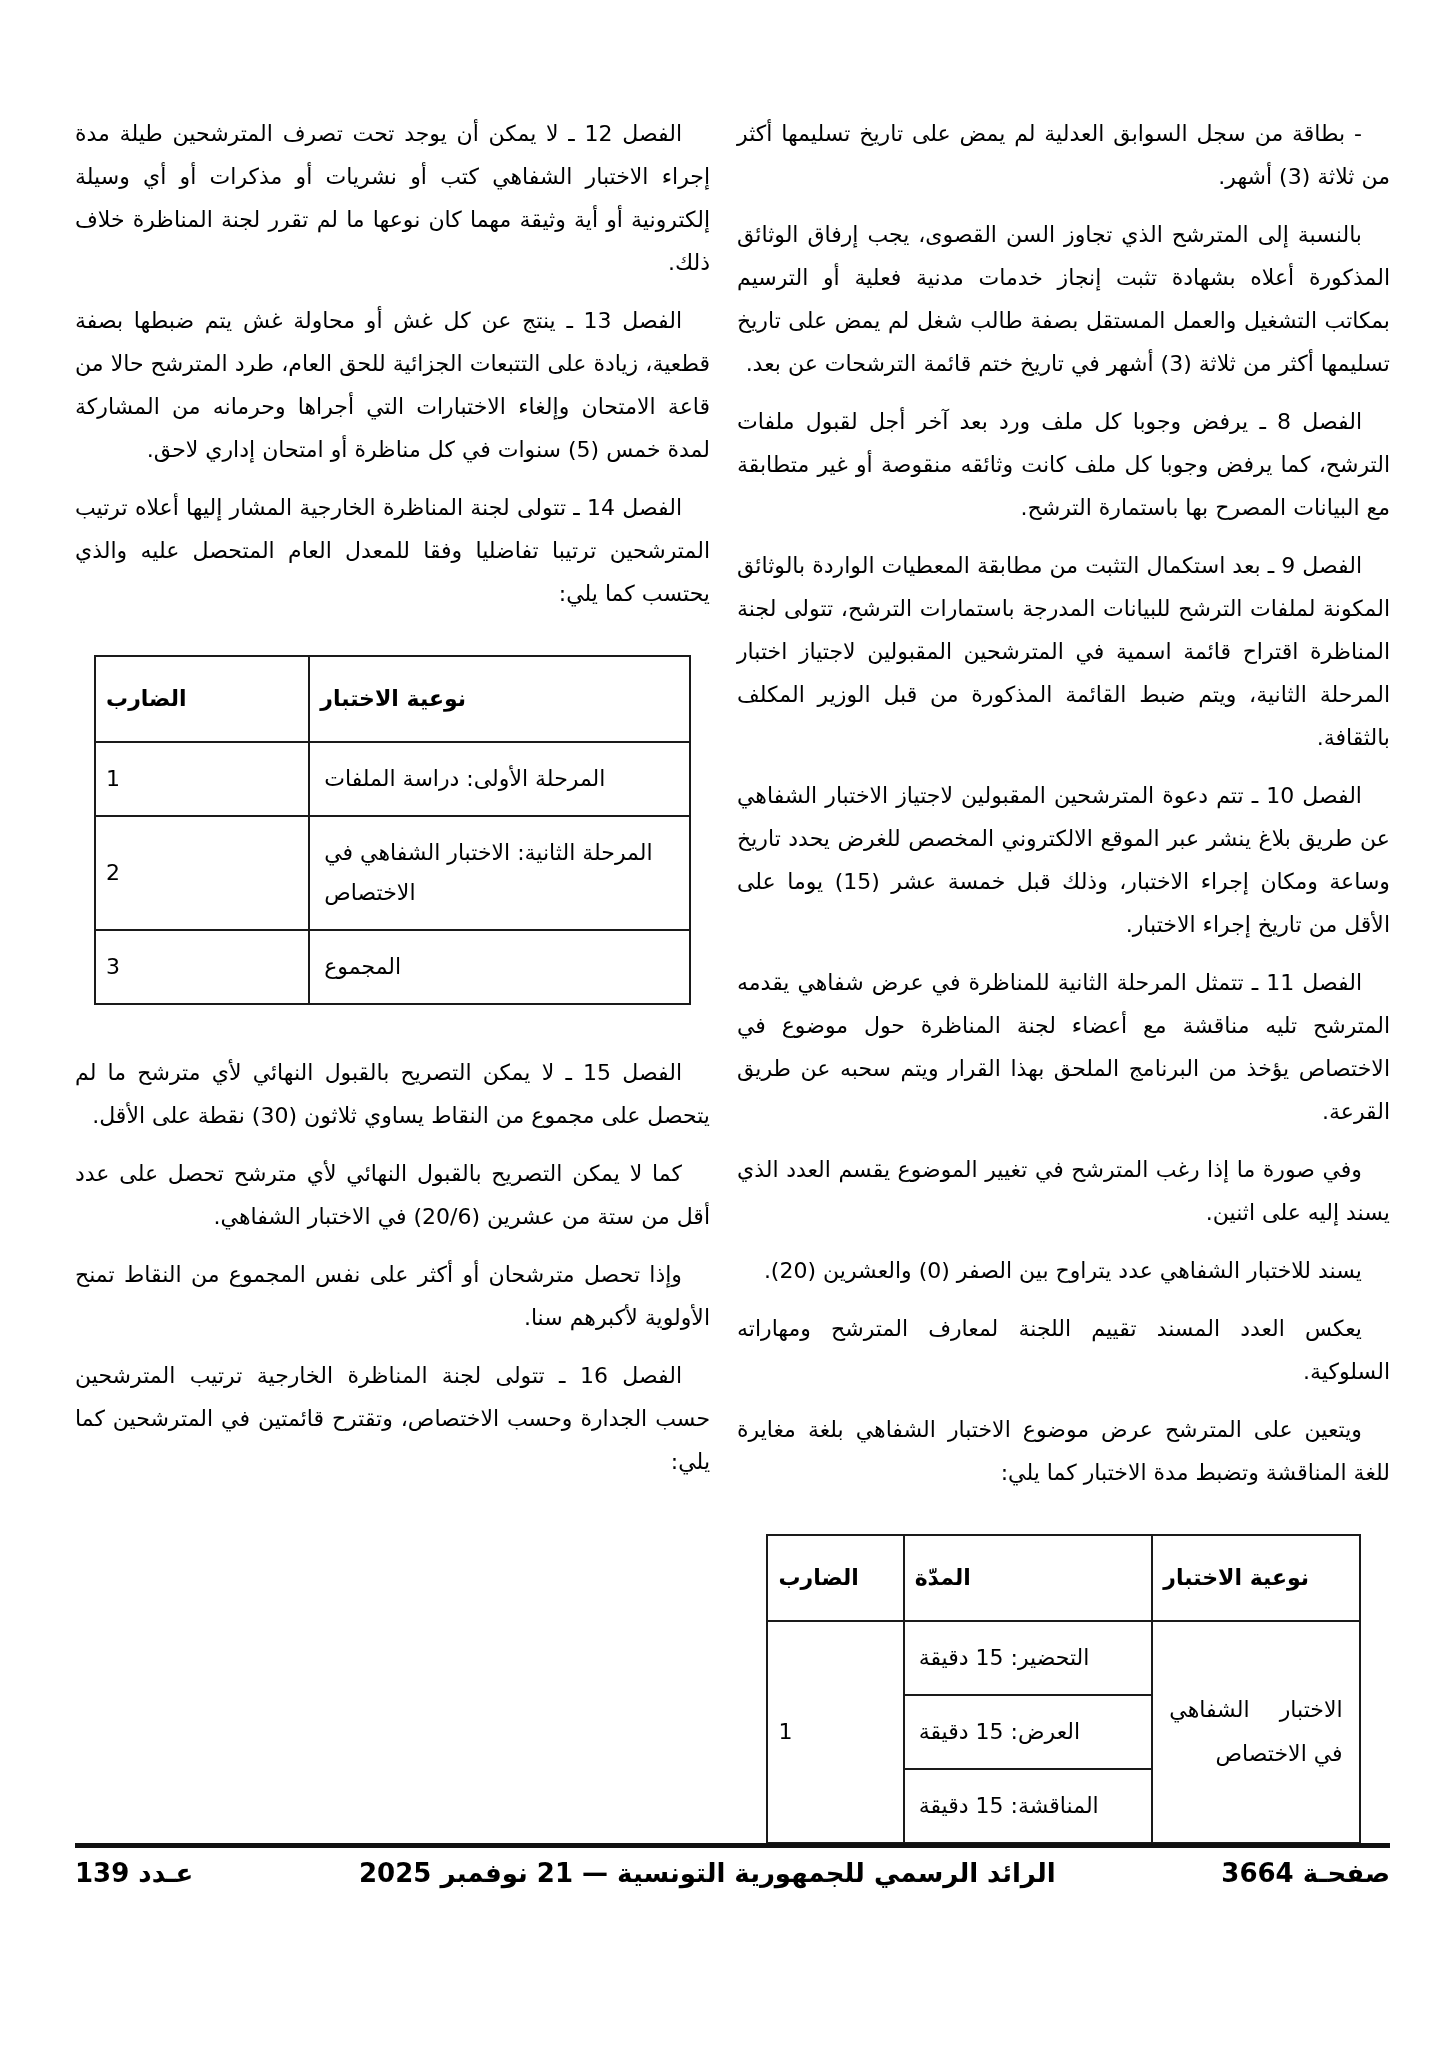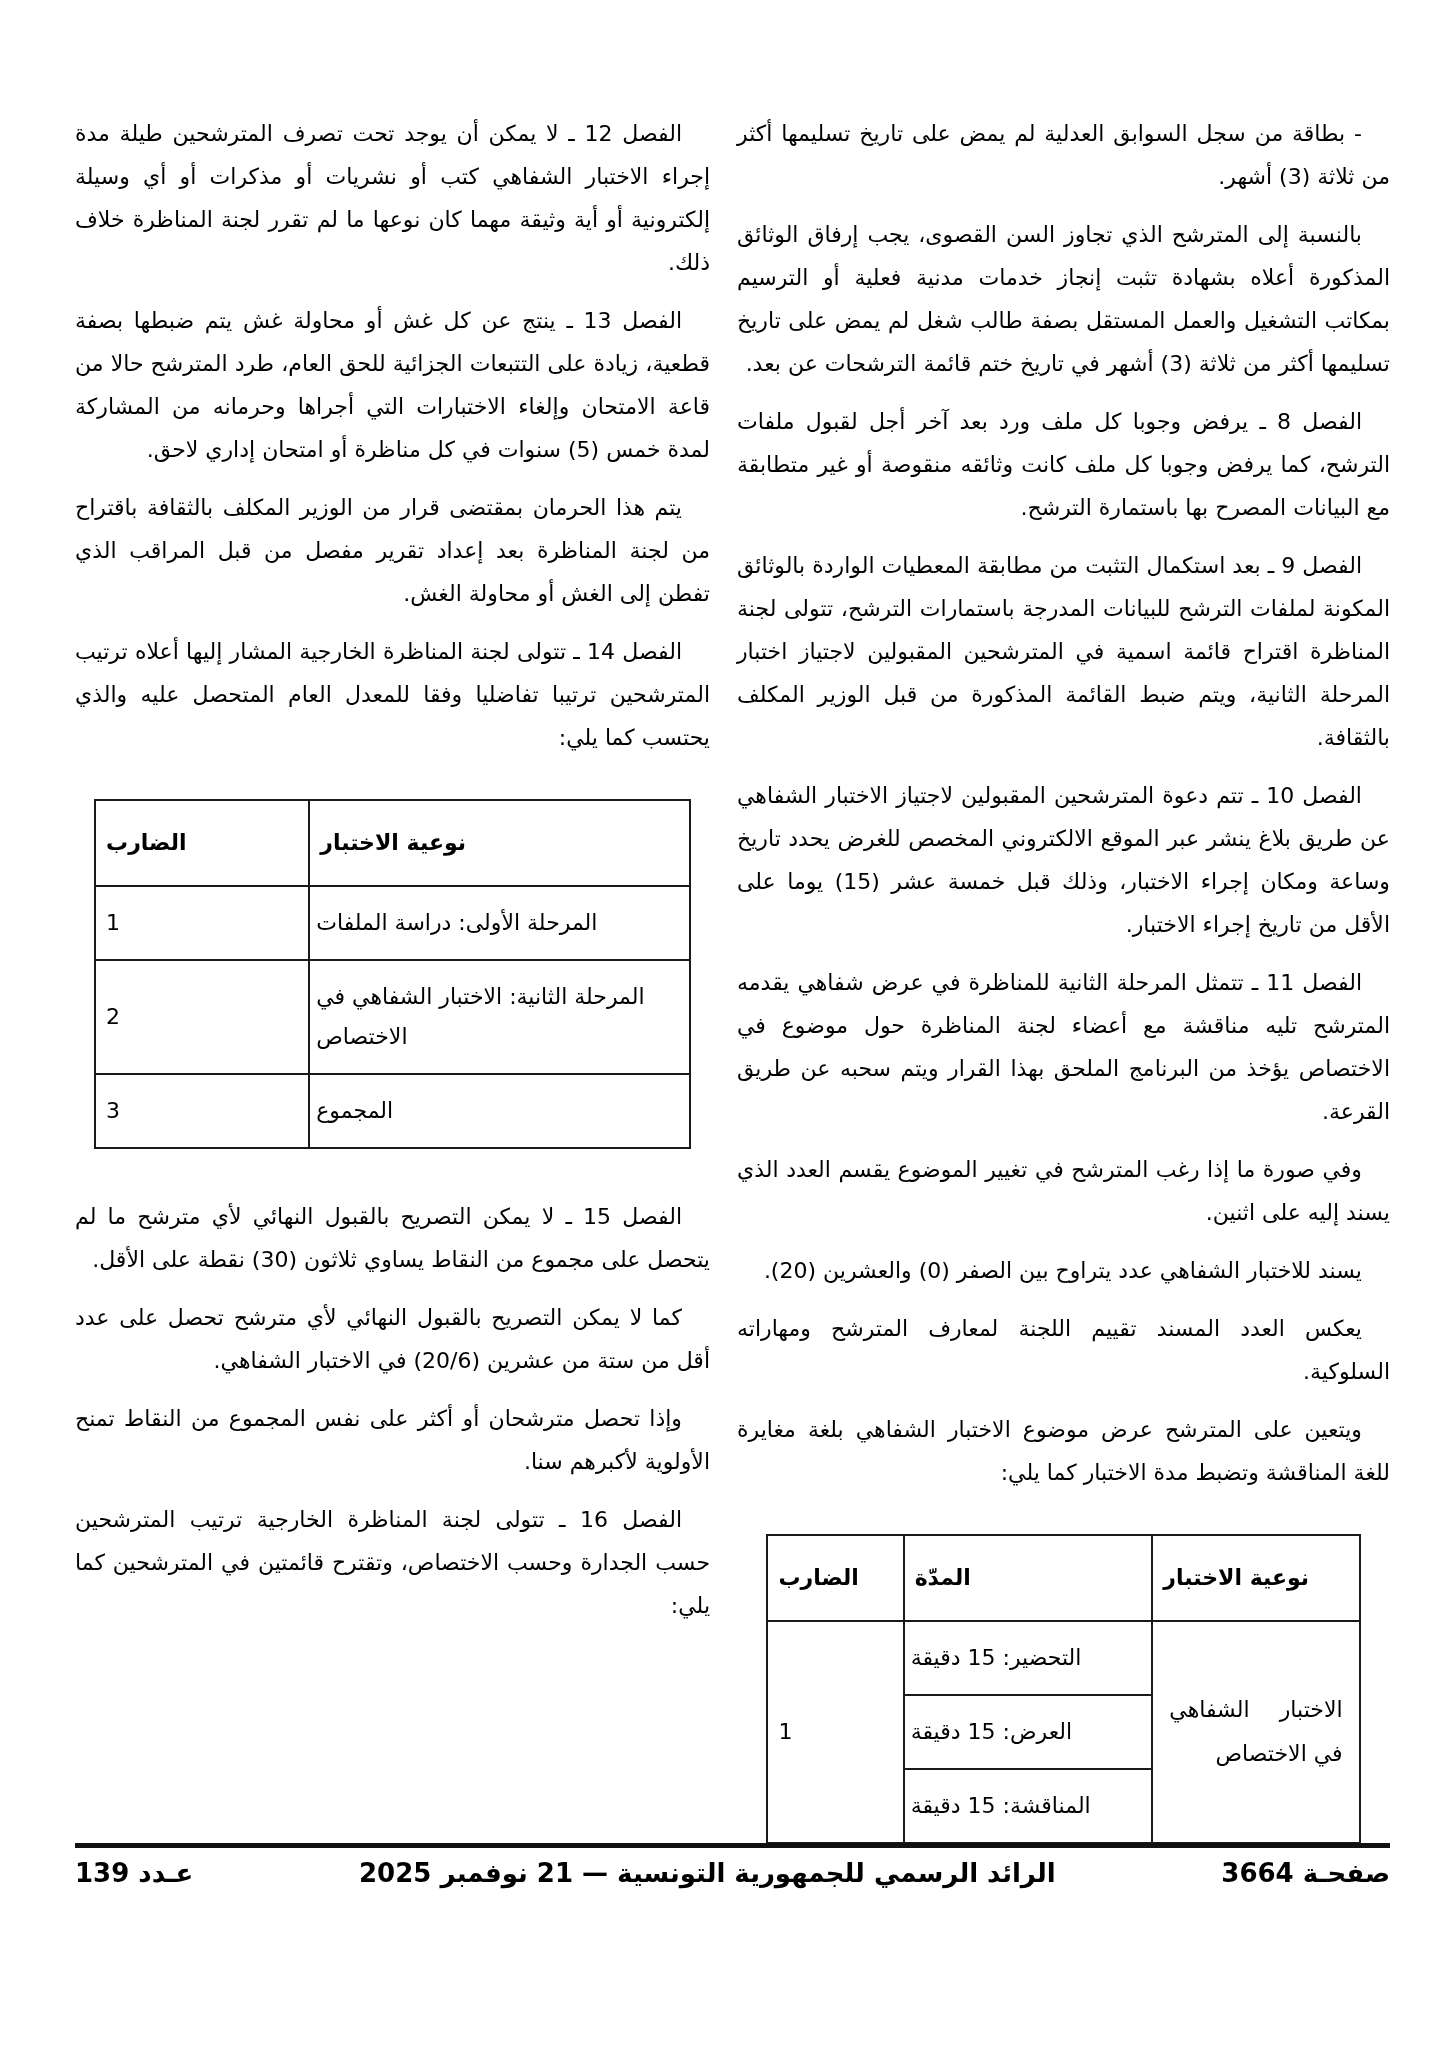--- a/index.html
+++ b/index.html
@@ -47,21 +47,21 @@
     text-align: left;
     vertical-align: middle;
     font-size: 22px;
     line-height: 40px;
     padding: 12px 10px;
   }
   .tbl th {
     font-weight: bold;
     padding: 22px 10px;
   }
-  .tbl td.cell-tall { padding: 16px 6px; }
+  .tbl td.cell-tall { padding: 16px 14px; }
   .tbl td.exam-type {
     text-align: justify;
     padding: 3px 16px;
     line-height: 44px;
   }
   .footer-rule {
     position: absolute;
     top: 1843px;
     right: 57px;
     left: 75px;
@@ -123,21 +123,20 @@
           <tr>
             <td class="cell-tall">المناقشة: 15 دقيقة</td>
           </tr>
         </tbody>
       </table>
     </div>
 
     <div class="col col-left">
       <p class="para">الفصل 12 ـ لا يمكن أن يوجد تحت تصرف المترشحين طيلة مدة إجراء الاختبار الشفاهي كتب أو نشريات أو مذكرات أو أي وسيلة إلكترونية أو أية وثيقة مهما كان نوعها ما لم تقرر لجنة المناظرة خلاف ذلك.</p>
       <p class="para">الفصل 13 ـ ينتج عن كل غش أو محاولة غش يتم ضبطها بصفة قطعية، زيادة على التتبعات الجزائية للحق العام، طرد المترشح حالا من قاعة الامتحان وإلغاء الاختبارات التي أجراها وحرمانه من المشاركة لمدة خمس (5) سنوات في كل مناظرة أو امتحان إداري لاحق.</p>
-      <p class="para">يتم هذا الحرمان بمقتضى قرار من الوزير المكلف بالثقافة باقتراح من لجنة المناظرة بعد إعداد تقرير مفصل من قبل المراقب الذي تفطن إلى الغش أو محاولة الغش.</p>
       <p class="para">الفصل 14 ـ تتولى لجنة المناظرة الخارجية المشار إليها أعلاه ترتيب المترشحين ترتيبا تفاضليا وفقا للمعدل العام المتحصل عليه والذي يحتسب كما يلي:</p>
 
       <table class="tbl tbl-stages">
         <colgroup>
           <col style="width:64%">
           <col style="width:36%">
         </colgroup>
         <tbody>
           <tr>
             <th>نوعية الاختبار</th>

